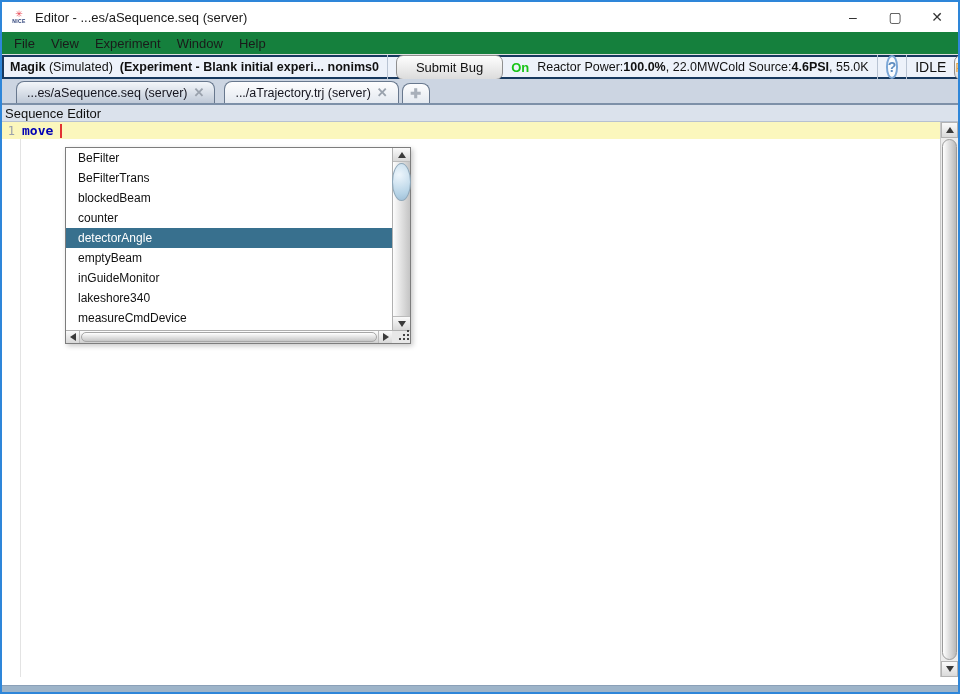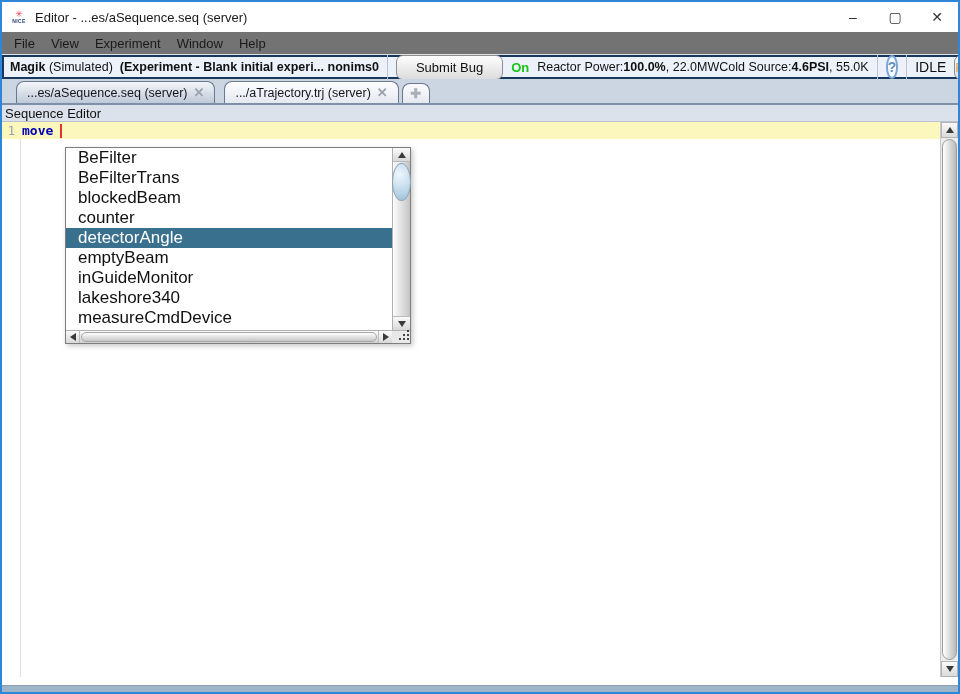--- a/index.html
+++ b/index.html
@@ -10,21 +10,21 @@
   }
   
   .titlebar { height:30px; background:#fff; display:flex; align-items:center; padding-left:8px; flex:0 0 auto; }
   .app-icon { width:18px; height:18px; margin-right:7px; display:flex; flex-direction:column; align-items:center; justify-content:center; line-height:1; }
   .app-icon .star { color:#e8414d; font-size:9px; line-height:7px; }
   .app-icon .nice { color:#273c75; font-size:5px; font-weight:bold; letter-spacing:.4px; line-height:6px; }
   .title-text { font-size:13px; color:#1a1a1a; }
   .win-controls { margin-left:auto; display:flex; height:100%; }
   .win-btn { width:42px; display:flex; align-items:center; justify-content:center; font-size:14px; color:#333; cursor:default; }
   
-  .menubar { height:23px; background:#737373; border-bottom:1px solid #e0e0e0; display:flex; align-items:center; padding-left:4px; flex:0 0 auto; }
+  .menubar { height:23px; background:#15803d; border-bottom:1px solid #e0e0e0; display:flex; align-items:center; padding-left:4px; flex:0 0 auto; }
   .menu-item { font-size:13px; color:#1a1a1a; padding:2px 8px; }
   
   .toolbar {
     height:24px; flex:0 0 auto; background:#edf2fa; border:2px solid #17395f;
     display:flex; align-items:center; padding:0 6px; gap:8px; white-space:nowrap;
   }
   .tb-text { font-size:12.5px; color:#111; }
   .b { font-weight:bold; }
   .sep { width:1px; height:24px; background:#b9c4d3; flex:0 0 auto; }
   .btn {
@@ -89,21 +89,21 @@
     background:linear-gradient(to right,#ffffff,#b9b9b9); border:1px solid #9a9a9a; border-radius:8px; cursor:grab;
   }
   
   .popup {
     position:absolute; left:63px; top:25px; width:346px; height:197px;
     background:#fff; border:1px solid #7d7d7d; box-shadow:2px 2px 5px rgba(0,0,0,.22);
     display:flex; flex-direction:column;
   }
   .popup-body { flex:1 1 auto; display:flex; min-height:0; }
   .ac-list { flex:1 1 auto; overflow:hidden; background:#fff; }
-  .ac-item { height:20px; line-height:20px; padding-left:12px; font-size:17px; color:#111; cursor:pointer; }
+  .ac-item { height:20px; line-height:20px; padding-left:12px; font-size:12px; color:#111; cursor:pointer; }
   .ac-item.selected { background:#38708e; color:#fff; }
   .popup-vscroll { flex:0 0 18px; position:relative; background:linear-gradient(to right,#fdfdfd,#c4c4c4); border-left:1px solid #b0b0b0; }
   .pv-btn { position:absolute; left:0; right:0; height:14px; display:flex; align-items:center; justify-content:center; background:linear-gradient(#fafafa,#d8d8d8); cursor:pointer; }
   .pv-btn.up { top:0; border-bottom:1px solid #bbb; }
   .pv-btn.down { bottom:0; border-top:1px solid #bbb; }
   .ball-thumb {
     position:absolute; left:-1px; top:15px; width:19px; height:38px; border-radius:50%;
     background:radial-gradient(circle at 35% 30%, #eef6fc, #b6d3e6 70%, #9cbdd6); border:1px solid #8fa8ba; cursor:grab;
   }
   .popup-bottom { flex:0 0 13px; display:flex; border-top:1px solid #b0b0b0; }

